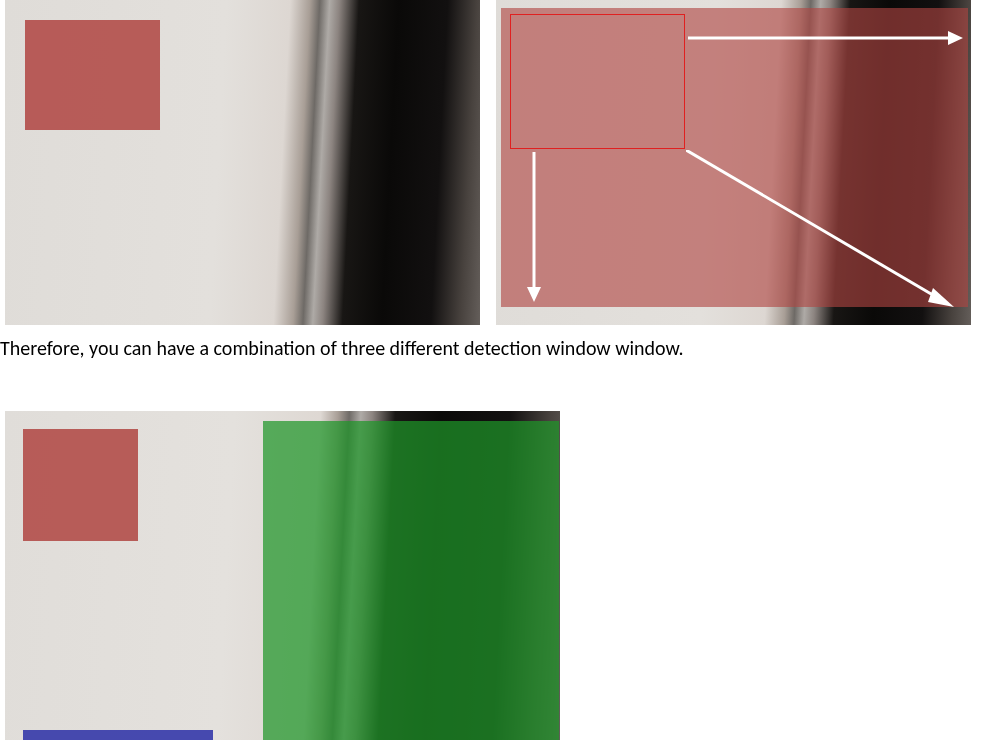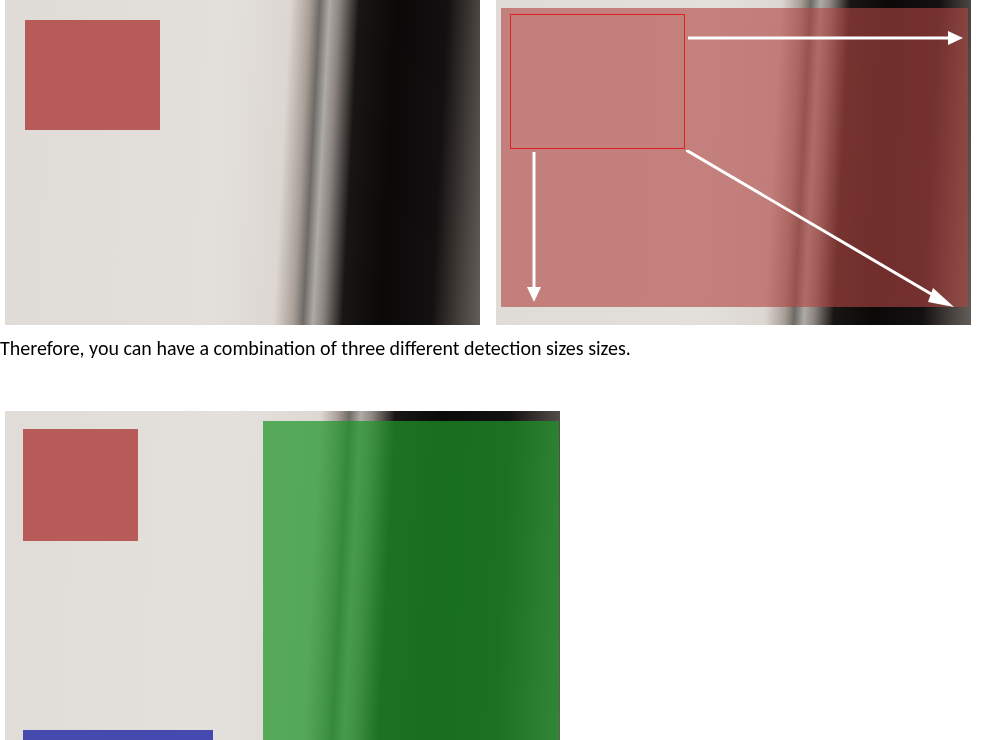--- a/index.html
+++ b/index.html
@@ -169,20 +169,20 @@
       </svg>
 
       <svg class="arrow" style="left:190px; top:150px; width:270px; height:160px;" viewBox="0 0 270 160">
         <line x1="0" y1="0" x2="252" y2="148" stroke="#ffffff" stroke-width="3"></line>
         <polygon points="247,138 268,157 242,152" fill="#ffffff"></polygon>
       </svg>
     </div>
 
   </div>
 
-  <div class="caption">Therefore, you can have a combination of three different detection sizes sizes.</div>
+  <div class="caption">Therefore, you can have a combination of three different detection window window.</div>
 
   <div class="photo photo-bottom" style="margin-left:5px;">
     <div class="bottom-red"></div>
     <div class="bottom-green"></div>
     <div class="bottom-blue"></div>
   </div>
 </div>
 
 </body></html>

